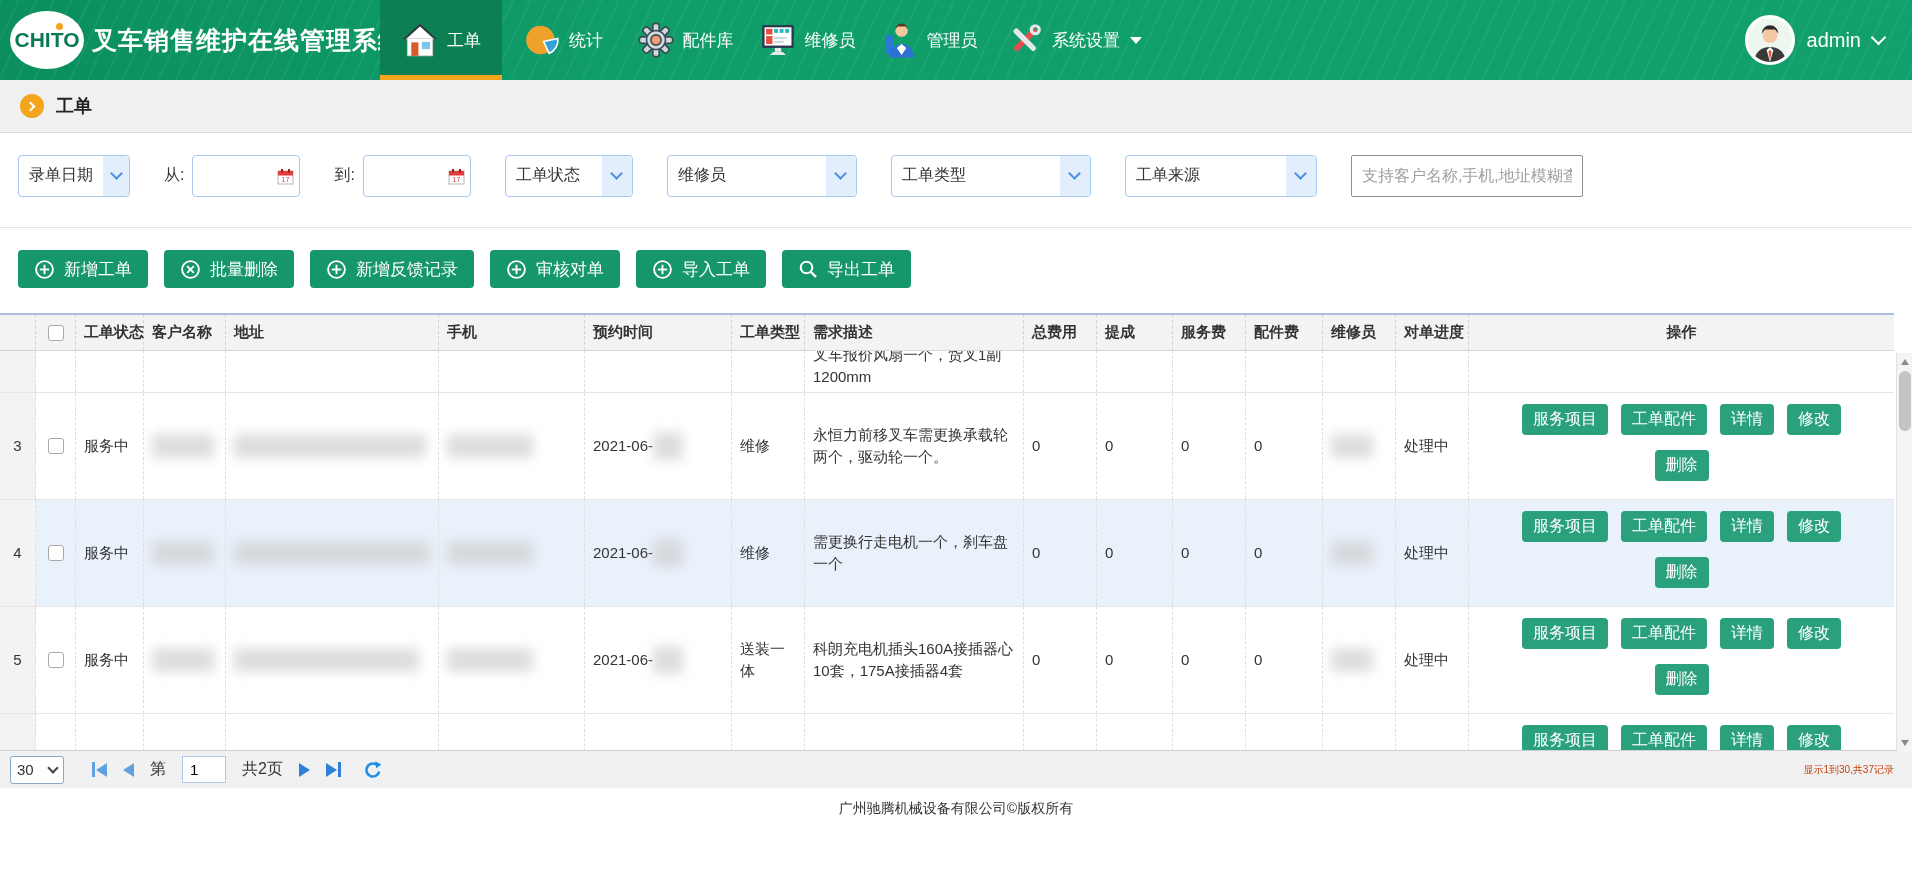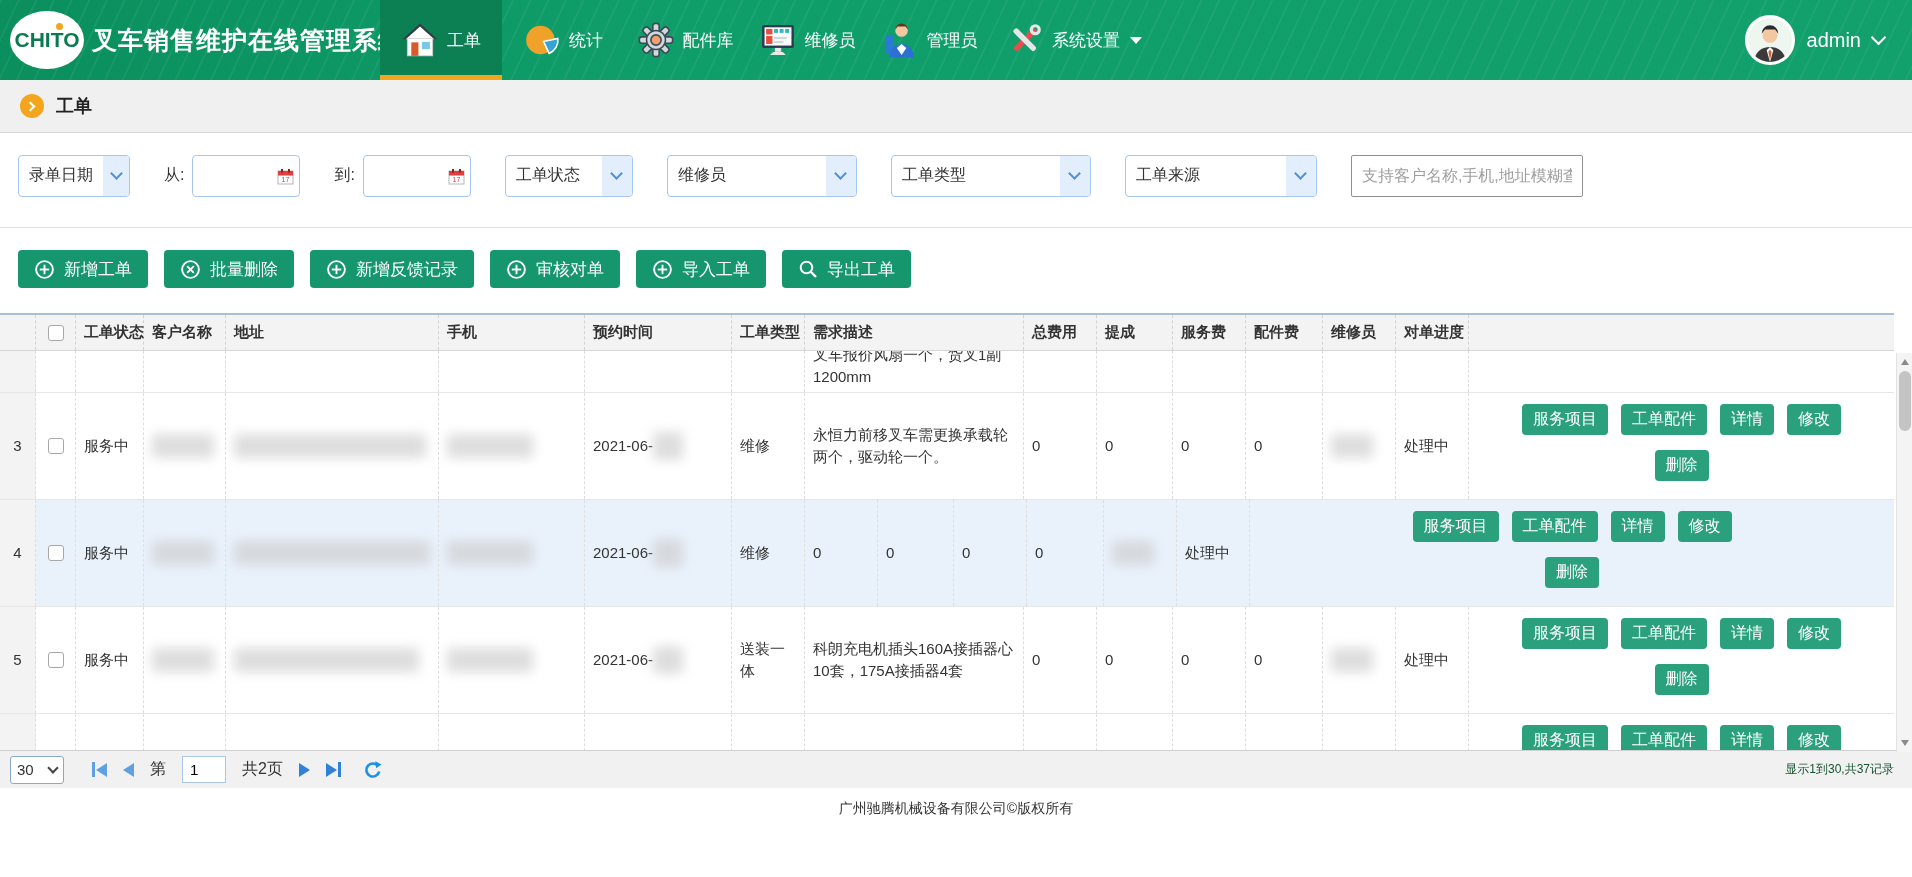--- a/index.html
+++ b/index.html
@@ -93,21 +93,21 @@
   
   .pager { height:38px; background:#f1f1f1; border-top:1px solid #cfcfcf; display:flex; align-items:center; padding:0 10px; gap:14px; font-size:15px; }
   .psize { width:54px; height:28px; background:#fff; border:1px solid #8aa8c8; border-radius:3px; display:flex; align-items:center; justify-content:space-between; padding:0 6px; cursor:pointer; font-size:15px; }
   .psize .dchev { width:8px;height:8px;border-right:2px solid #444;border-bottom:2px solid #444;transform:rotate(45deg);margin-top:-3px; }
   .pgroup { display:flex; align-items:center; gap:16px; margin-left:14px; }
   .tri-l { width:0;height:0;border-top:7px solid transparent;border-bottom:7px solid transparent;border-right:11px solid #5fa0e0; }
   .tri-r { width:0;height:0;border-top:7px solid transparent;border-bottom:7px solid transparent;border-left:11px solid #2f80d6; }
   .pbar { width:3px; height:15px; }
   .pbtn { display:flex; align-items:center; gap:1px; cursor:pointer; }
   .pageinput { width:44px; height:27px; border:1px solid #a9c7e7; background:#fff; font-size:15px; padding-left:7px; outline:none; }
-  .pager-right { margin-left:auto; font-size:12px; color:#14532d; padding-right:8px; }
+  .pager-right { margin-left:auto; font-size:10px; color:#c2410c; padding-right:8px; }
   .refresh { cursor:pointer; display:flex; align-items:center; margin-left:6px; }
 
   
   .footer { height:39px; display:flex; align-items:flex-start; justify-content:center; padding-top:12px; font-size:14px; color:#333; background:#fff; }
 </style>
 </head>
 <body>
 
 <div class="page">
 
@@ -339,20 +339,21 @@
       <div class="hc col-phone">手机</div>
       <div class="hc col-time">预约时间</div>
       <div class="hc col-type">工单类型</div>
       <div class="hc col-desc">需求描述</div>
       <div class="hc col-total">总费用</div>
       <div class="hc col-comm">提成</div>
       <div class="hc col-sfee">服务费</div>
       <div class="hc col-pfee">配件费</div>
       <div class="hc col-tech">维修员</div>
       <div class="hc col-prog">对单进度</div>
+      <div class="hc col-actions">操作</div>
     </div>
 
     <div class="tbody">
 
       <div class="trow ptop">
         <div class="c col-num"></div>
           <div class="c col-cb"></div>
           <div class="c col-status"></div>
         <div class="c col-cust"></div>
           <div class="c col-addr"></div>
@@ -431,20 +432,21 @@
             <span class="blur" style="width:198px"></span>
           </div>
         <div class="c col-phone">
             <span class="blur" style="width:86px"></span>
           </div>
         <div class="c col-time">
             <span>2021-06-</span>
             <span class="blur" style="width:30px;height:28px"></span>
           </div>
         <div class="c col-type">维修</div>
+        <div class="c col-desc">需更换行走电机一个，刹车盘一个</div>
         <div class="c col-total">0</div>
         <div class="c col-comm">0</div>
         <div class="c col-sfee">0</div>
         <div class="c col-pfee">0</div>
         <div class="c col-tech">
             <span class="blur" style="width:42px"></span>
           </div>
         <div class="c col-prog">处理中</div>
         <div class="c col-actions">
           <div class="actions-inner">

